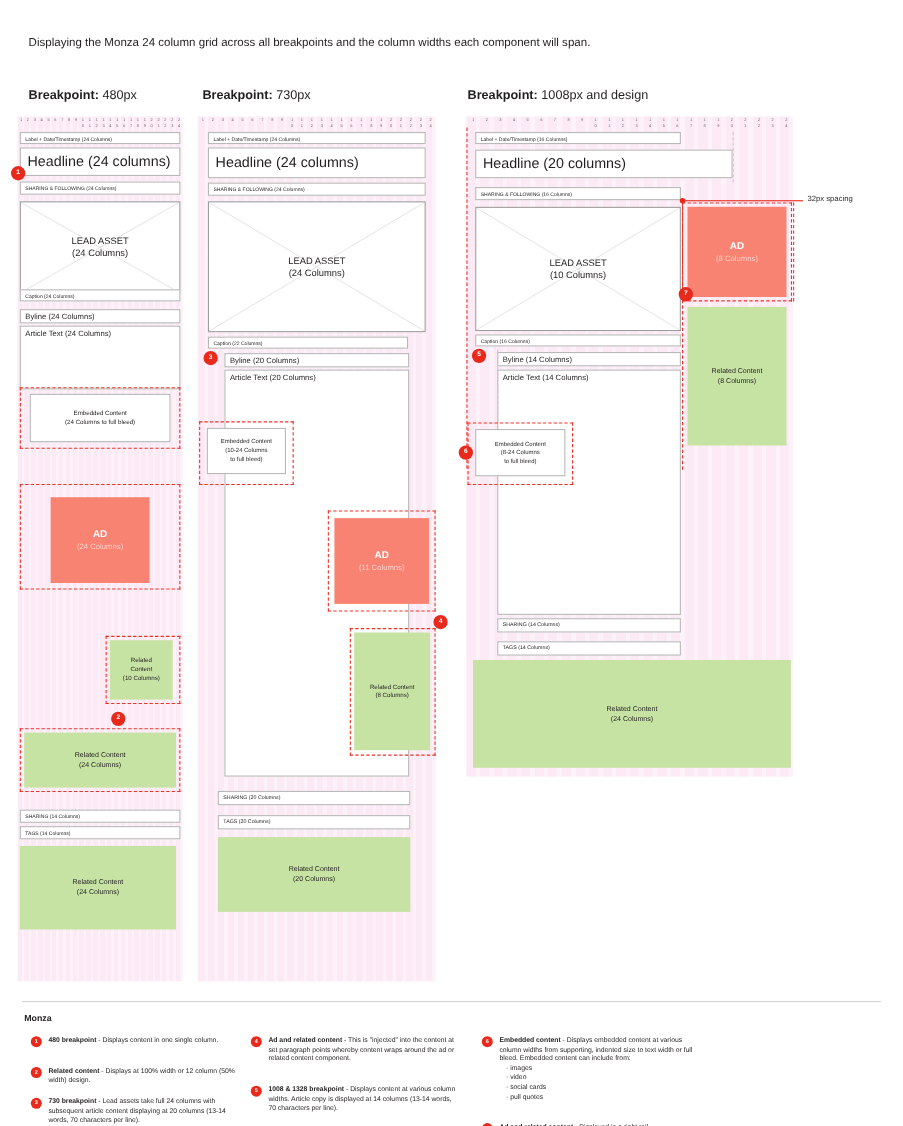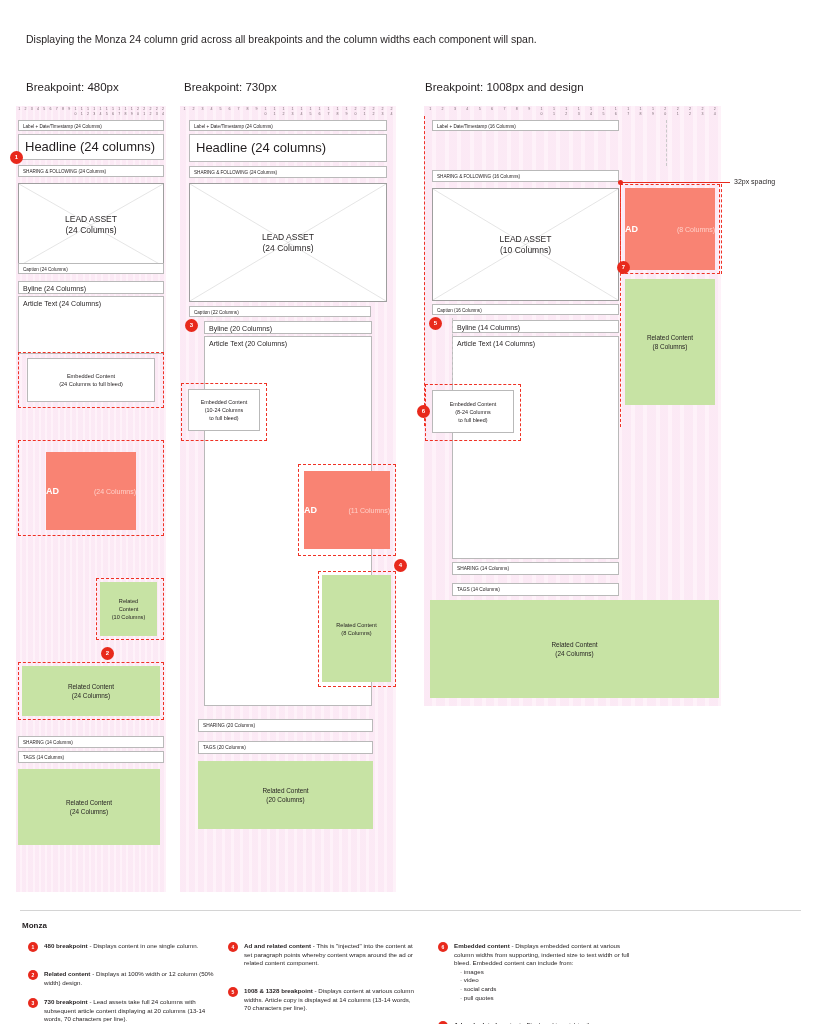--- a/index.html
+++ b/index.html
@@ -28,21 +28,21 @@
     white-space: nowrap;
   }
 
   .bp-title {
     position: absolute;
     font-size: 11.5px;
     line-height: 14px;
     color: #231f20;
     white-space: nowrap;
   }
-  .bp-title b { font-weight: normal; }
+  .bp-title b { font-weight: bold; }
 
   
   .panel {
     position: absolute;
     background:
       repeating-linear-gradient(to right,
         rgba(247,214,235,0.55) 0px,
         rgba(247,214,235,0.55) var(--colw),
         rgba(255,244,251,0.75) var(--colw),
         rgba(255,244,251,0.75) calc(var(--colw) + var(--gutw)));
@@ -119,22 +119,22 @@
     display: flex; flex-direction: column;
     align-items: center; justify-content: center;
     font-size: 8.5px; line-height: 11px;
     color: #231f20; text-align: center;
   }
 
   
   .ad {
     position: absolute;
     background: #f98373;
-    display: flex; flex-direction: row;
-    align-items: center; justify-content: space-between;
+    display: flex; flex-direction: column;
+    align-items: center; justify-content: center;
     text-align: center;
   }
   .ad .t1 { font-size: 9px; font-weight: bold; color: #ffffff; line-height: 13px; }
   .ad .t2 { font-size: 7px; color: #ffd0c8; line-height: 11px; }
 
   .rel {
     position: absolute;
     background: #c7e3a4;
     display: flex; flex-direction: column;
     align-items: center; justify-content: center;
@@ -637,20 +637,21 @@
         <span class="d2">3</span>
       </div>
       <div class="tick" style="flex: 1 1 0px;">
         <span>2</span>
         <span class="d2">4</span>
       </div>
     </div>
 
   <div class="box" style="left:432px; top:88px; width:187px; height:11px; font-size:4.6px; line-height:7px;">Label + Date/Timestamp (16 Columns)</div>
 
+  <div class="box headline" style="left:432px; top:104px; width:234px; height:26px;">Headline (20 columns)</div>
 
   <div class="box" style="left:432px; top:138px; width:187px; height:12px; font-size:4.6px; line-height:8px;">SHARING &amp; FOLLOWING (16 Columns)</div>
 
   <div class="asset" style="left:432px; top:156px; width:187px; height:113px;">
     <svg viewBox="0 0 100 100" preserveAspectRatio="none">
       <line x1="0" y1="0" x2="100" y2="100" stroke="#b5b5b5" stroke-width="0.35" vector-effect="non-scaling-stroke"></line>
       <line x1="100" y1="0" x2="0" y2="100" stroke="#b5b5b5" stroke-width="0.35" vector-effect="non-scaling-stroke"></line>
     </svg>
     <div class="lbl">
       <span>LEAD ASSET</span>

